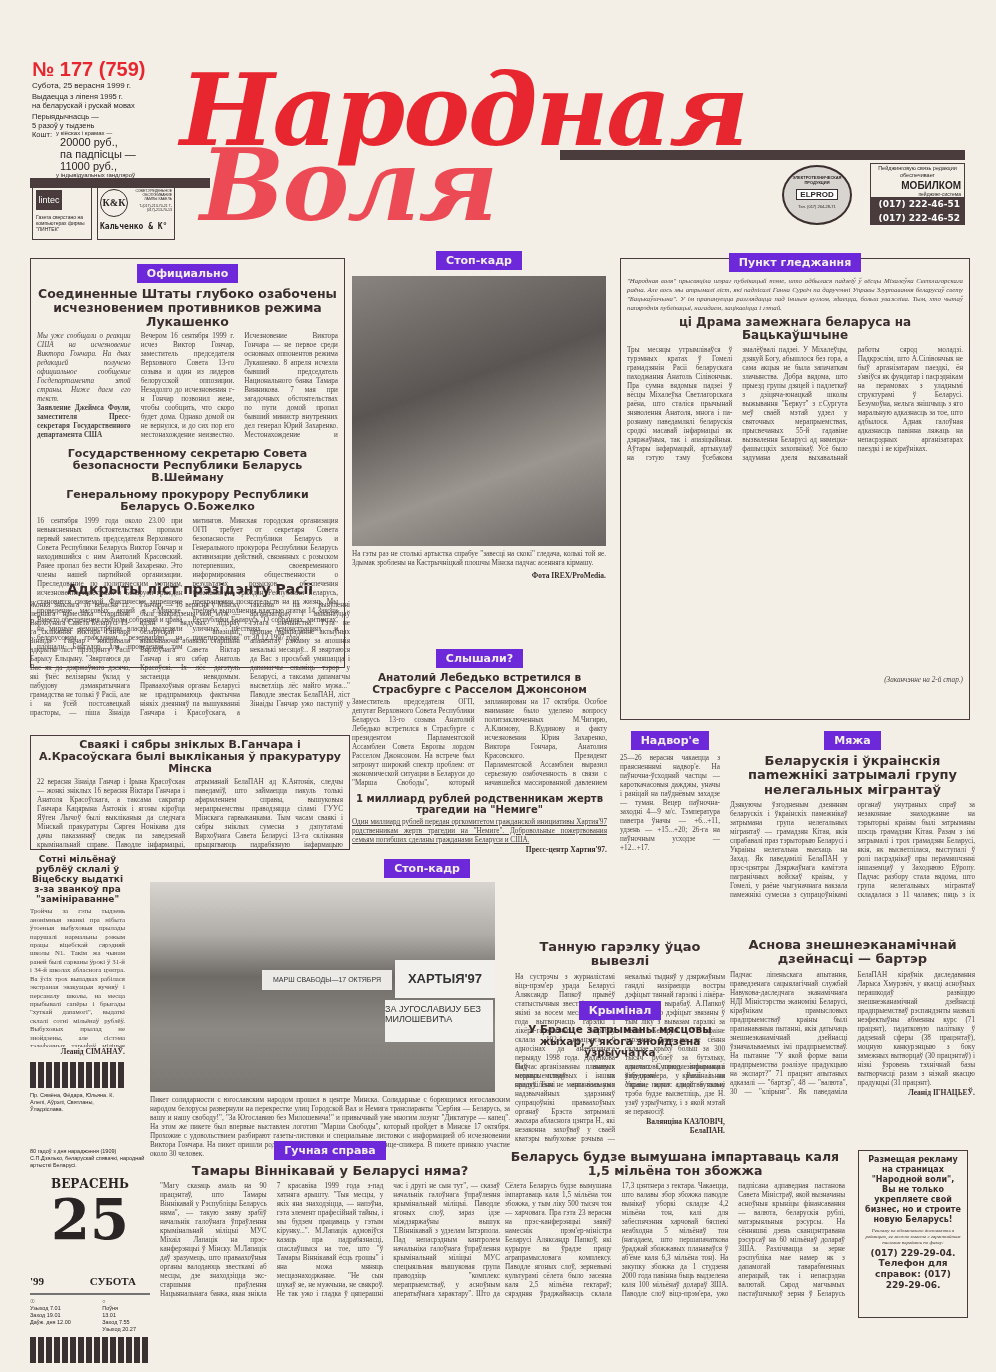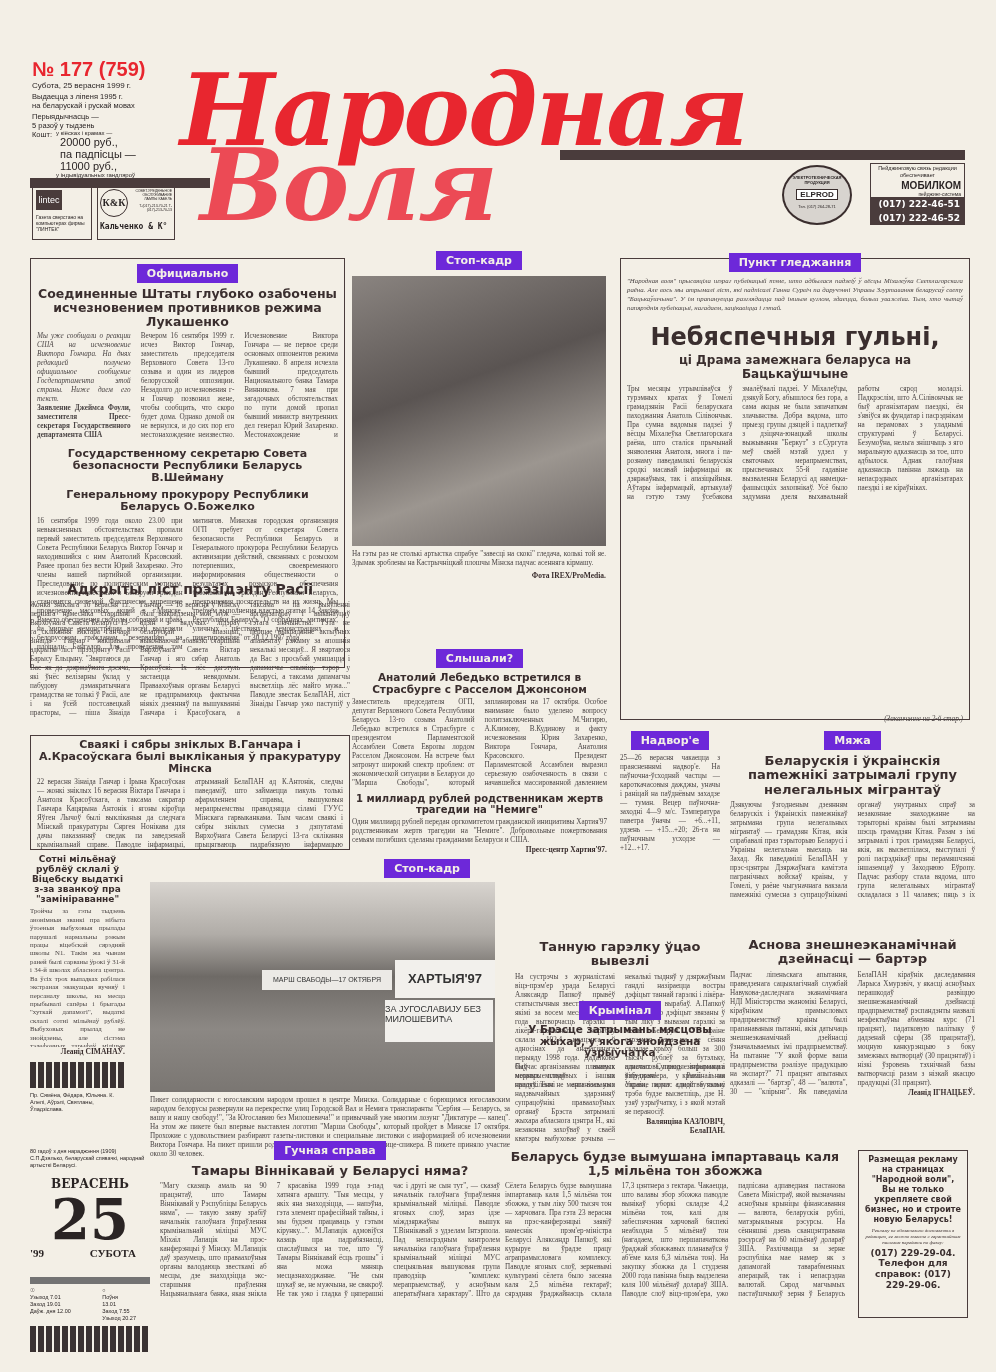--- a/index.html
+++ b/index.html
@@ -123,28 +123,27 @@
   <div style="text-align:center;"><span class="rubric">Слышали?</span></div>
   <div class="hl" style="font-size:10.5px;margin-top:4px;">Анатолий Лебедько встретился в Страсбурге с Расселом Джонсоном</div>
   <div class="cols2 body-text" style="height:92px;overflow:hidden;margin-top:3px;">
     <span>Заместитель председателя ОГП, депутат Верховного Совета Республики Беларусь 13-го созыва Анатолий Лебедько встретился в Страсбурге с президентом Парламентской Ассамблеи Совета Европы лордом Расселом Джонсоном. На встрече был затронут широкий спектр проблем: от экономической ситуации в Беларуси до "Марша Свободы", который запланирован на 17 октября. Особое внимание было уделено вопросу политзаключенных М.Чигирю, А.Климову, В.Кудинову и факту исчезновения Юрия Захаренко, Виктора Гончара, Анатолия Красовского. Президент Парламентской Ассамблеи выразил серьезную озабоченность в связи с начавшейся массированной давлением на негосударственную прессу со стороны властей. "В условиях подготовки к переговорам это несвоевременно и опасно", — сказал Р.Джонсон. Касаясь вопроса политических репрессий, президент ПАСЕ заявил, "что аресты, исчезновения политиков создают плохой климат для переговорного процесса. С таким багажом вступление Беларуси в Совет Европы в обозримом будущем проблематично".</span>
     
   </div>
 </div>
 
 <div class="abs" style="left:352px;top:793px;width:255px;height:58px;">
   <div class="hl" style="font-size:10px;">1 миллиард рублей родственникам жертв трагедии на "Немиге"</div>
-  <div class="body-text" style="margin-top:3px;">Один миллиард рублей передан оргкомитетом гражданской инициативы Хартия'97 родственникам жертв трагедии на "Немиге". Добровольные пожертвования семьям погибших сделаны гражданами Беларуси и США.</div>
+  <div class="body-text" style="margin-top:3px;text-decoration:underline;">Один миллиард рублей передан оргкомитетом гражданской инициативы Хартия'97 родственникам жертв трагедии на "Немиге". Добровольные пожертвования семьям погибших сделаны гражданами Беларуси и США.</div>
   <div class="sig">Пресс-центр Хартия'97.</div>
 </div>
 
 <div class="abs boxed" style="left:620px;top:258px;width:350px;height:462px;padding:3px 6px;">
   <div style="text-align:center;margin-top:-10px;"><span class="rubric">Пункт гледжання</span></div>
   <div class="body-text" style="font-style:italic;margin-top:4px;font-size:6.8px;">"Народная воля" прысвяціла шэраг публікацый тэме, што адбылася падзеіў ў вёсцы Міхалеўка Светлагорскага раёна. Але вось мы атрымалі ліст, які падпісалі Ганна Сурвіч па даручэнні Управы Згуртавання беларусаў свету "Бацькаўшчына". У ім прапануецца разглядацца пад іншым вуглом, здаецца, больш уважліва. Тым, хто чытаў папярэднія публікацыі, нагадаем, зацікавіцца і гэтай.</div>
-  <div class="hl" style="font-size:24px;margin-top:12px;">Небяспечныя гульні,</div>
   <div class="hl" style="font-size:12px;margin-top:4px;">ці Драма замежнага беларуса на Бацькаўшчыне</div>
   <div class="cols3 body-text" style="height:340px;overflow:hidden;margin-top:4px;">
     <span>Тры месяцы утрымліваўся ў турэмных кратах ў Гомелі грамадзянін Расіі беларускага паходжання Анатоль Сілівончык. Пра сумна вядомыя падзеі ў вёсцы Міхалеўка Светлагорскага раёна, што сталіся прычынай зняволення Анатоля, многа і па-рознаму паведамлялі беларускія сродкі масавай інфармацыі як дзяржаўныя, так і апазіцыйныя. Аўтары інфармацый, артыкулаў на гэтую тэму ўсебакова змалёўвалі падзеі. У Міхалеўцы, дзякуй Богу, абышлося без гора, а сама акцыя не была запачаткам злачынства. Добра вядома, што прыезд групы дзяцей і падлеткаў з дзіцяча-юнацкай школы выжывання "Беркут" з г.Сургута меў сваёй мэтай удзел у святочных мерапрыемствах, прысвечаных 55-й гадавіне вызвалення Беларусі ад нямецка-фашысцкіх захопнікаў. Усё было задумана дзеля выхавальнай работы сярод моладзі. Падкрэслім, што А.Сілівончык не быў арганізатарам паездкі, ён з'явіўся як фундатар і пасрэднікам на перамовах з уладнымі структурамі ў Беларусі. Безумоўна, нельга знішчыць з яго маральную адказнасць за тое, што адбылося. Аднак галоўная адказнасць павінна ляжаць на непасрэдных арганізатарах паездкі і яе кіраўніках.</span>
   </div>
   <div class="body-text" style="font-style:italic;text-align:right;margin-top:-10px;">(Заканчэнне на 2-й стар.)</div>
 </div>
 
 <div class="abs" style="left:620px;top:730px;width:100px;height:80px;">
   <div style="text-align:center;"><span class="rubric">Надвор'е</span></div>
   <div class="body-text" style="margin-top:4px;">25—26 верасня чакаецца з праясненнямі надвор'е. На паўночна-ўсходняй частцы — кароткачасовыя дажджы, уначы і раніцай на паўднёвым захадзе — туман. Вецер паўночна-заходні 4—9 м/с. Тэмпература паветра ўначы — +6...+11, удзень — +15...+20; 26-га на паўночным усходзе — +12...+17.</div>
@@ -216,21 +215,21 @@
   <div class="cols3 body-text" style="height:120px;overflow:hidden;margin-top:4px;">
     <span>Сёлета Беларусь будзе вымушана імпартаваць каля 1,5 мільёна тон збожжа, у тым ліку 500 тысяч тон — харчовага. Пра гэта 23 верасня на прэс-канферэнцыі заявіў намеснік прэм'ер-міністра Беларусі Аляксандр Папкоў, які курыруе ва ўрадзе працу аграпрамысловага комплексу. Паводле ягоных слоў, зерневымі культурамі сёлета было засеяна каля 2,5 мільёна гектараў; сярэдняя ўраджайнасць склала 17,3 цэнтнера з гектара. Чакаецца, што валавы збор збожжа паводле вынікаў уборкі складзе 4,2 мільёна тон, калі для забеспячэння харчовай бяспекі неабходна 5 мільёнаў тон (нагадаем, што першапачаткова ўраджай збожжавых планаваўся ў аб'ёме каля 6,3 мільёна тон). На закупку збожжа да 1 студзеня 2000 года павінна быць выдзелена каля 100 мільёнаў долараў ЗША. Паводле слоў віцэ-прэм'ера, ужо падпісана адпаведная пастанова Савета Міністраў, якой вызначаны асноўныя крыніцы фінансавання — валюта, беларускія рублі, матэрыяльныя рэсурсы. На сённяшні дзень сканцэнтравана рэсурсаў на 60 мільёнаў долараў ЗША. Разлічвацца за зерне рэспубліка мае намер як з дапамогай таварабменных аперацый, так і непасрэдна валютай. Сярод магчымых пастаўшчыкоў зерня ў Беларусь А.Папкоў назваў Казахстан і некаторыя расійскія рэгіёны. На думку віцэ-прэм'ера, праблем з харчовым збожжам у рэспубліцы не будзе. Складанасці з забеспячэннем фуражным збожжам, але і тут павінны быць вырашаны.</span>
     
   </div>
 </div>
 
 <div class="abs" style="left:30px;top:1148px;width:120px;height:170px;">
   <div style="font-size:5.5px;line-height:7px;font-family:'Liberation Sans',sans-serif;">80 гадоў з дня нараджэння (1909) С.П.Дзялько, беларускай спявачкі, народнай артысткі Беларусі.</div>
   <div style="text-align:center;font-weight:bold;font-size:12px;margin-top:8px;font-family:'DejaVu Serif',serif;">ВЕРАСЕНЬ</div>
   <div style="text-align:center;font-weight:bold;font-size:56px;line-height:56px;font-family:'DejaVu Serif',serif;">25</div>
-  <div style="display:flex;justify-content:space-between;border-bottom:7px solid #737373;padding-bottom:18px;">
+  <div style="display:flex;justify-content:space-between;border-bottom:2px solid #737373;padding-bottom:6px;margin-top:28px;">
     <span style="font-weight:bold;font-size:11px;">'99</span>
     <span style="font-weight:bold;font-size:11px;padding-right:14px;">СУБОТА</span>
   </div>
   <div style="display:flex;justify-content:space-between;font-size:5.5px;line-height:7px;margin-top:3px;font-family:'Liberation Sans',sans-serif;">
     <div>
       <div>☉</div>
       <div>Узыход 7.01</div>
       <div>Заход 19.01</div>
       <div>Даўж. дня 12.00</div>
     </div>

